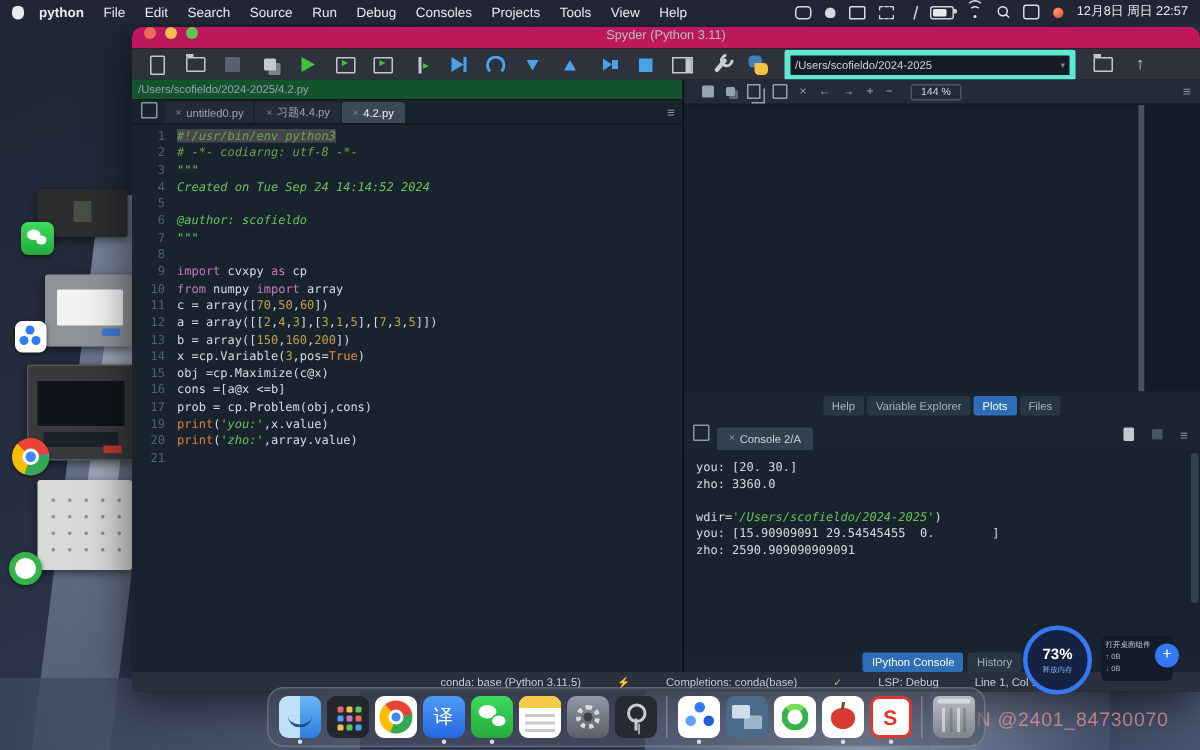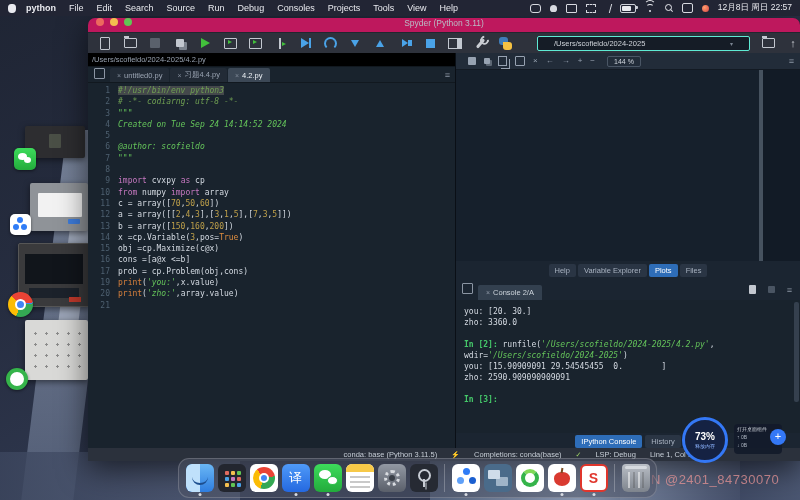--- a/index.html
+++ b/index.html
@@ -92,28 +92,28 @@
   .i-up{width:0;height:0;border-bottom:7px solid #4aa3e8;border-left:4.5px solid transparent;border-right:4.5px solid transparent;}
   .i-ff{width:0;height:0;border-left:6px solid #4aa3e8;border-top:4px solid transparent;border-bottom:4px solid transparent;box-shadow:5px 0 0 -1px #4aa3e8;}
   .i-stop{width:9px;height:9px;background:#4aa3e8;}
   .i-panes{width:12px;height:9px;border:1px solid #c3c8d0;position:relative;}
   .i-panes::after{content:"";position:absolute;right:0;top:0;bottom:0;width:4px;background:#c3c8d0;}
   .i-wrench{width:3px;height:11px;background:#c9ccd2;border-radius:2px;transform:rotate(40deg);position:relative;}
   .i-wrench::after{content:"";position:absolute;left:-2px;top:-4px;width:5px;height:5px;border:2px solid #c9ccd2;border-radius:50%;border-top-color:transparent;}
   .i-python{width:13px;height:13px;position:relative;}
   .i-python::before{content:"";position:absolute;left:0;top:0;width:9px;height:8px;background:#3f7cb8;border-radius:3px 3px 0 3px;}
   .i-python::after{content:"";position:absolute;right:0;bottom:0;width:9px;height:8px;background:#f5c242;border-radius:0 3px 3px 3px;}
-  .pathbox{width:180px;height:13px;background:#151c26;border:1px solid #5eead4;border-radius:2px;
-     color:#cfd4da;font-size:7.5px;display:flex;align-items:center;padding:0 16px;margin-left:14px;}
+  .pathbox{width:180px;height:13px;background:#151c26;border:4px solid #5eead4;border-radius:2px;
+     color:#cfd4da;font-size:7.5px;display:flex;align-items:center;padding:0 3px;}
   .pathbox .arr{margin-left:auto;color:#7a8492;font-size:6px;}
   .i-uparrow{color:#c9ccd2;font-size:11px;line-height:10px;}
 
   
   .editor{position:absolute;left:0;top:35px;width:367px;bottom:13px;background:#19232d;}
-  .crumb{height:13px;line-height:13px;color:#98a2b0;font-size:7.5px;padding-left:4px;background:#000000;border-bottom:1px solid #11181f;}
+  .crumb{height:13px;line-height:13px;color:#98a2b0;font-size:7.5px;padding-left:4px;background:#14532d;border-bottom:1px solid #11181f;}
   .etabbar{height:15px;background:#19232d;display:flex;align-items:flex-end;border-bottom:1px solid #11181f;}
   .etab-browse{width:9px;height:9px;border:1px solid #8b95a3;border-radius:1px;margin:0 5px 3px 6px;}
   .etab{display:flex;align-items:center;gap:3px;height:14px;padding:0 7px;font-size:7.5px;color:#9aa4b2;background:#222b36;margin-right:1px;border-radius:2px 2px 0 0;white-space:nowrap;}
   .etab.active{background:#3c4856;color:#eef2f6;}
   .etab .x{color:#7e8896;font-size:7px;}
   .etab-menu{margin-left:auto;margin-right:5px;color:#8b95a3;font-size:9px;align-self:center;}
   .code{position:absolute;left:0;top:29px;right:0;bottom:0;overflow:hidden;font-family:"DejaVu Sans Mono",monospace;font-size:8px;padding-top:3px;}
   .cline{display:flex;height:11.3px;line-height:11.3px;white-space:pre;}
   .ln{width:22px;flex:none;text-align:right;padding-right:8px;color:#4e6070;}
   .tk-p{color:#d4dae2}.tk-c{color:#6f9f52;font-style:italic}.tk-s{color:#64c35a;font-style:italic}
@@ -144,21 +144,21 @@
   .ctab .x{color:#8d97a5;font-size:7px;}
   .cicons{margin-left:auto;display:flex;gap:12px;margin-right:8px;align-items:center;}
   .ci-doc{width:7px;height:9px;background:#c3c8d0;border-radius:1px;}
   .ci-dim{width:7px;height:7px;background:#4a5563;border-radius:1px;}
   .cbody{position:absolute;left:0;top:247px;right:0;height:133px;background:#19232d;font-family:"DejaVu Sans Mono",monospace;font-size:8px;padding:6px 0 0 8px;box-sizing:border-box;}
   .con-line{height:11px;line-height:11px;white-space:pre;}
   .cscroll{position:absolute;right:1px;top:249px;width:5px;height:100px;background:#35404e;border-radius:2px;}
   .cbottomtabs{position:absolute;left:0;top:380px;right:0;height:16px;background:#1b2531;display:flex;align-items:center;justify-content:center;gap:3px;}
 
   
-  .statusbar{position:absolute;left:0;bottom:0;width:100%;height:13px;background:#2b313c;display:flex;align-items:center;justify-content:flex-end;gap:14px;padding-right:108px;box-sizing:border-box;font-size:7.5px;color:#c6cdd6;}
+  .statusbar{position:absolute;left:0;bottom:0;width:100%;height:13px;background:#2b313c;display:flex;align-items:center;justify-content:flex-end;gap:24px;padding-right:108px;box-sizing:border-box;font-size:7.5px;color:#c6cdd6;}
   .statusbar .sic{color:#9fd468;font-size:7px;}
 
   
   .widget{position:absolute;left:682px;top:417px;z-index:8;width:106px;height:46px;}
   .wcircle{position:absolute;left:0;top:0;width:46px;height:46px;border-radius:50%;
      background:#152243;border:3px solid #3478f6;box-sizing:border-box;
      display:flex;flex-direction:column;align-items:center;justify-content:center;color:#fff;}
   .wcircle .pct{font-size:10px;font-weight:bold;}
   .wcircle .lbl{font-size:5px;color:#8db4ff;margin-top:1px;}
   .wpanel{position:absolute;left:52px;top:7px;width:48px;height:30px;background:rgba(18,26,42,.92);border-radius:4px;color:#cfd5dc;font-size:5px;padding:2px 3px;box-sizing:border-box;}
@@ -428,26 +428,24 @@
       <span class="cicons">
         <span class="ci-doc"></span>
         <span class="ci-dim"></span>
         <span class="pmenu" style="margin:0;">≡</span>
       </span>
     </div>
     <div class="cbody" id="console-lines">
         <div class="con-line"><span class="tk-p">you: [20. 30.]</span></div>
         <div class="con-line"><span class="tk-p">zho: 3360.0</span></div>
         <div class="con-line"></div>
-        <div class="con-line"><span class="tk-g">In [2]: </span><span class="tk-p">runfile(</span><span class="tk-s">'/Users/scofieldo/2024-2025/4.2.py'</span><span class="tk-p">,</span></div>
         <div class="con-line"><span class="tk-p">wdir=</span><span class="tk-s">'/Users/scofieldo/2024-2025'</span><span class="tk-p">)</span></div>
         <div class="con-line"><span class="tk-p">you: [15.90909091 29.54545455  0.        ]</span></div>
         <div class="con-line"><span class="tk-p">zho: 2590.909090909091</span></div>
         <div class="con-line"></div>
-        <div class="con-line"><span class="tk-g">In [3]:</span></div>
       </div>
     <div class="cscroll"></div>
     <div class="cbottomtabs" id="console-bottom-tabs">
         <span class="ptab active">IPython Console</span>
         <span class="ptab">History</span>
       </div>
   </div>
 
   <div class="statusbar">
     <span>conda: base (Python 3.11.5)</span>

